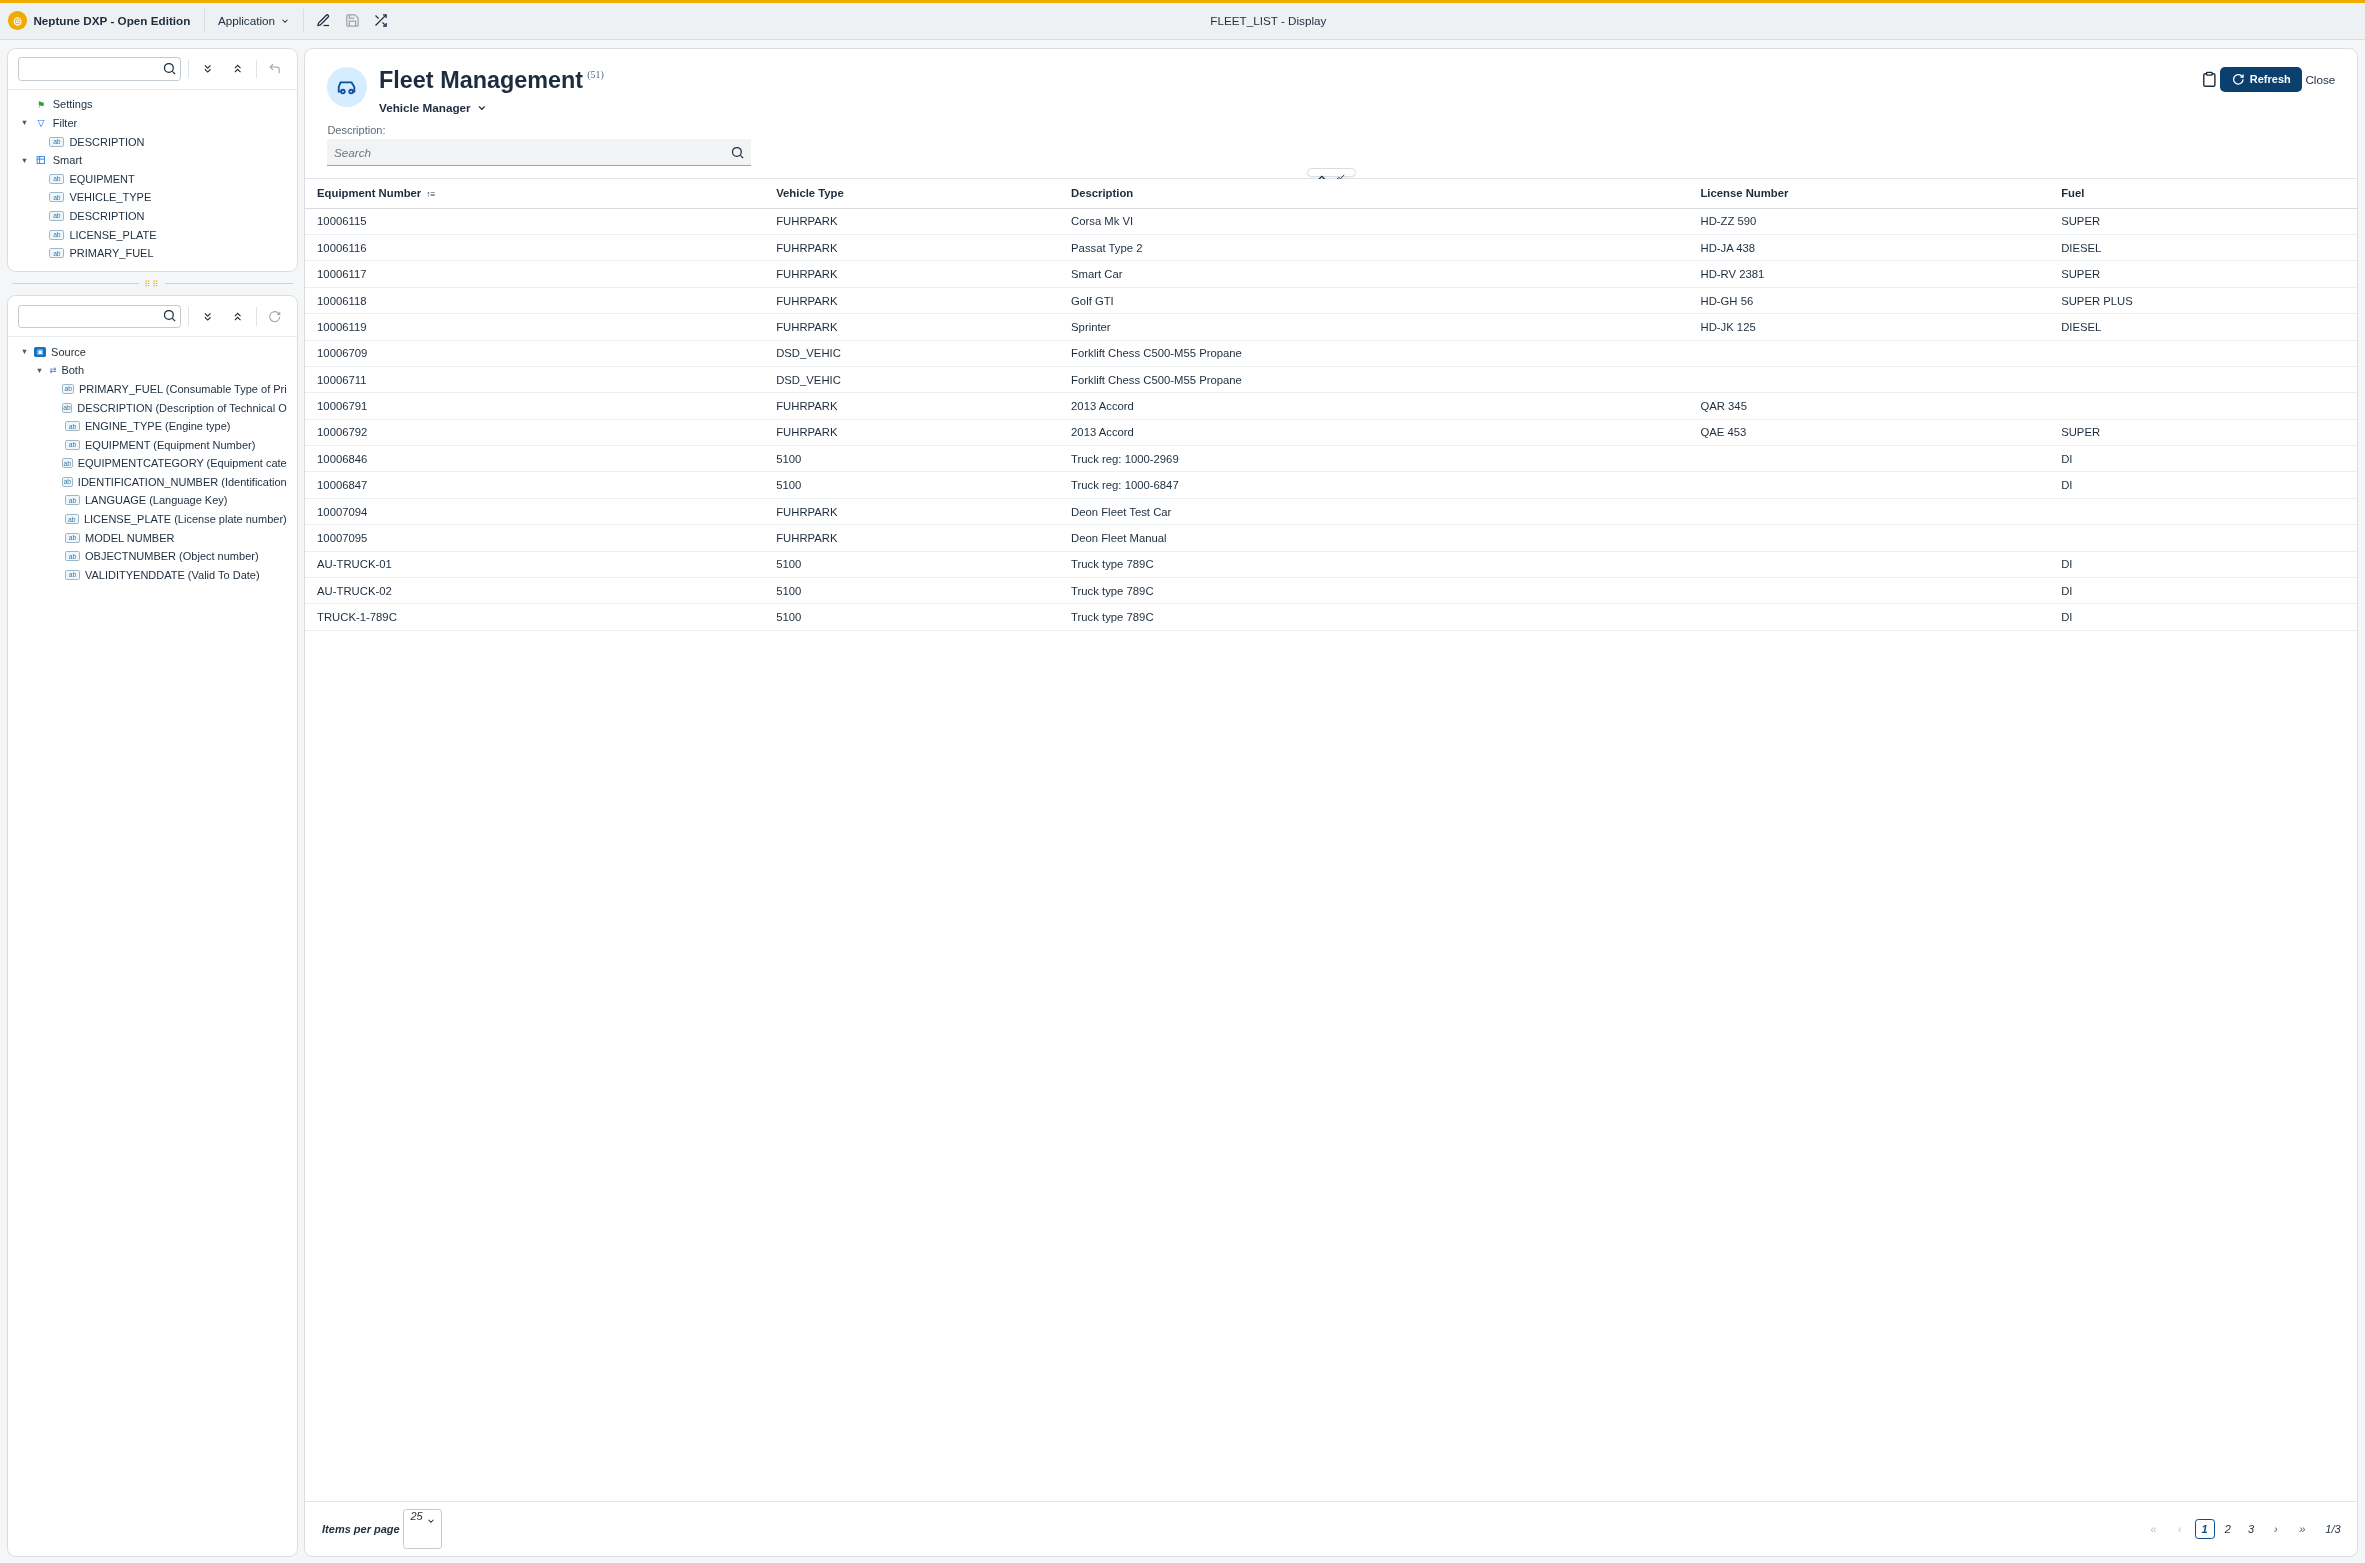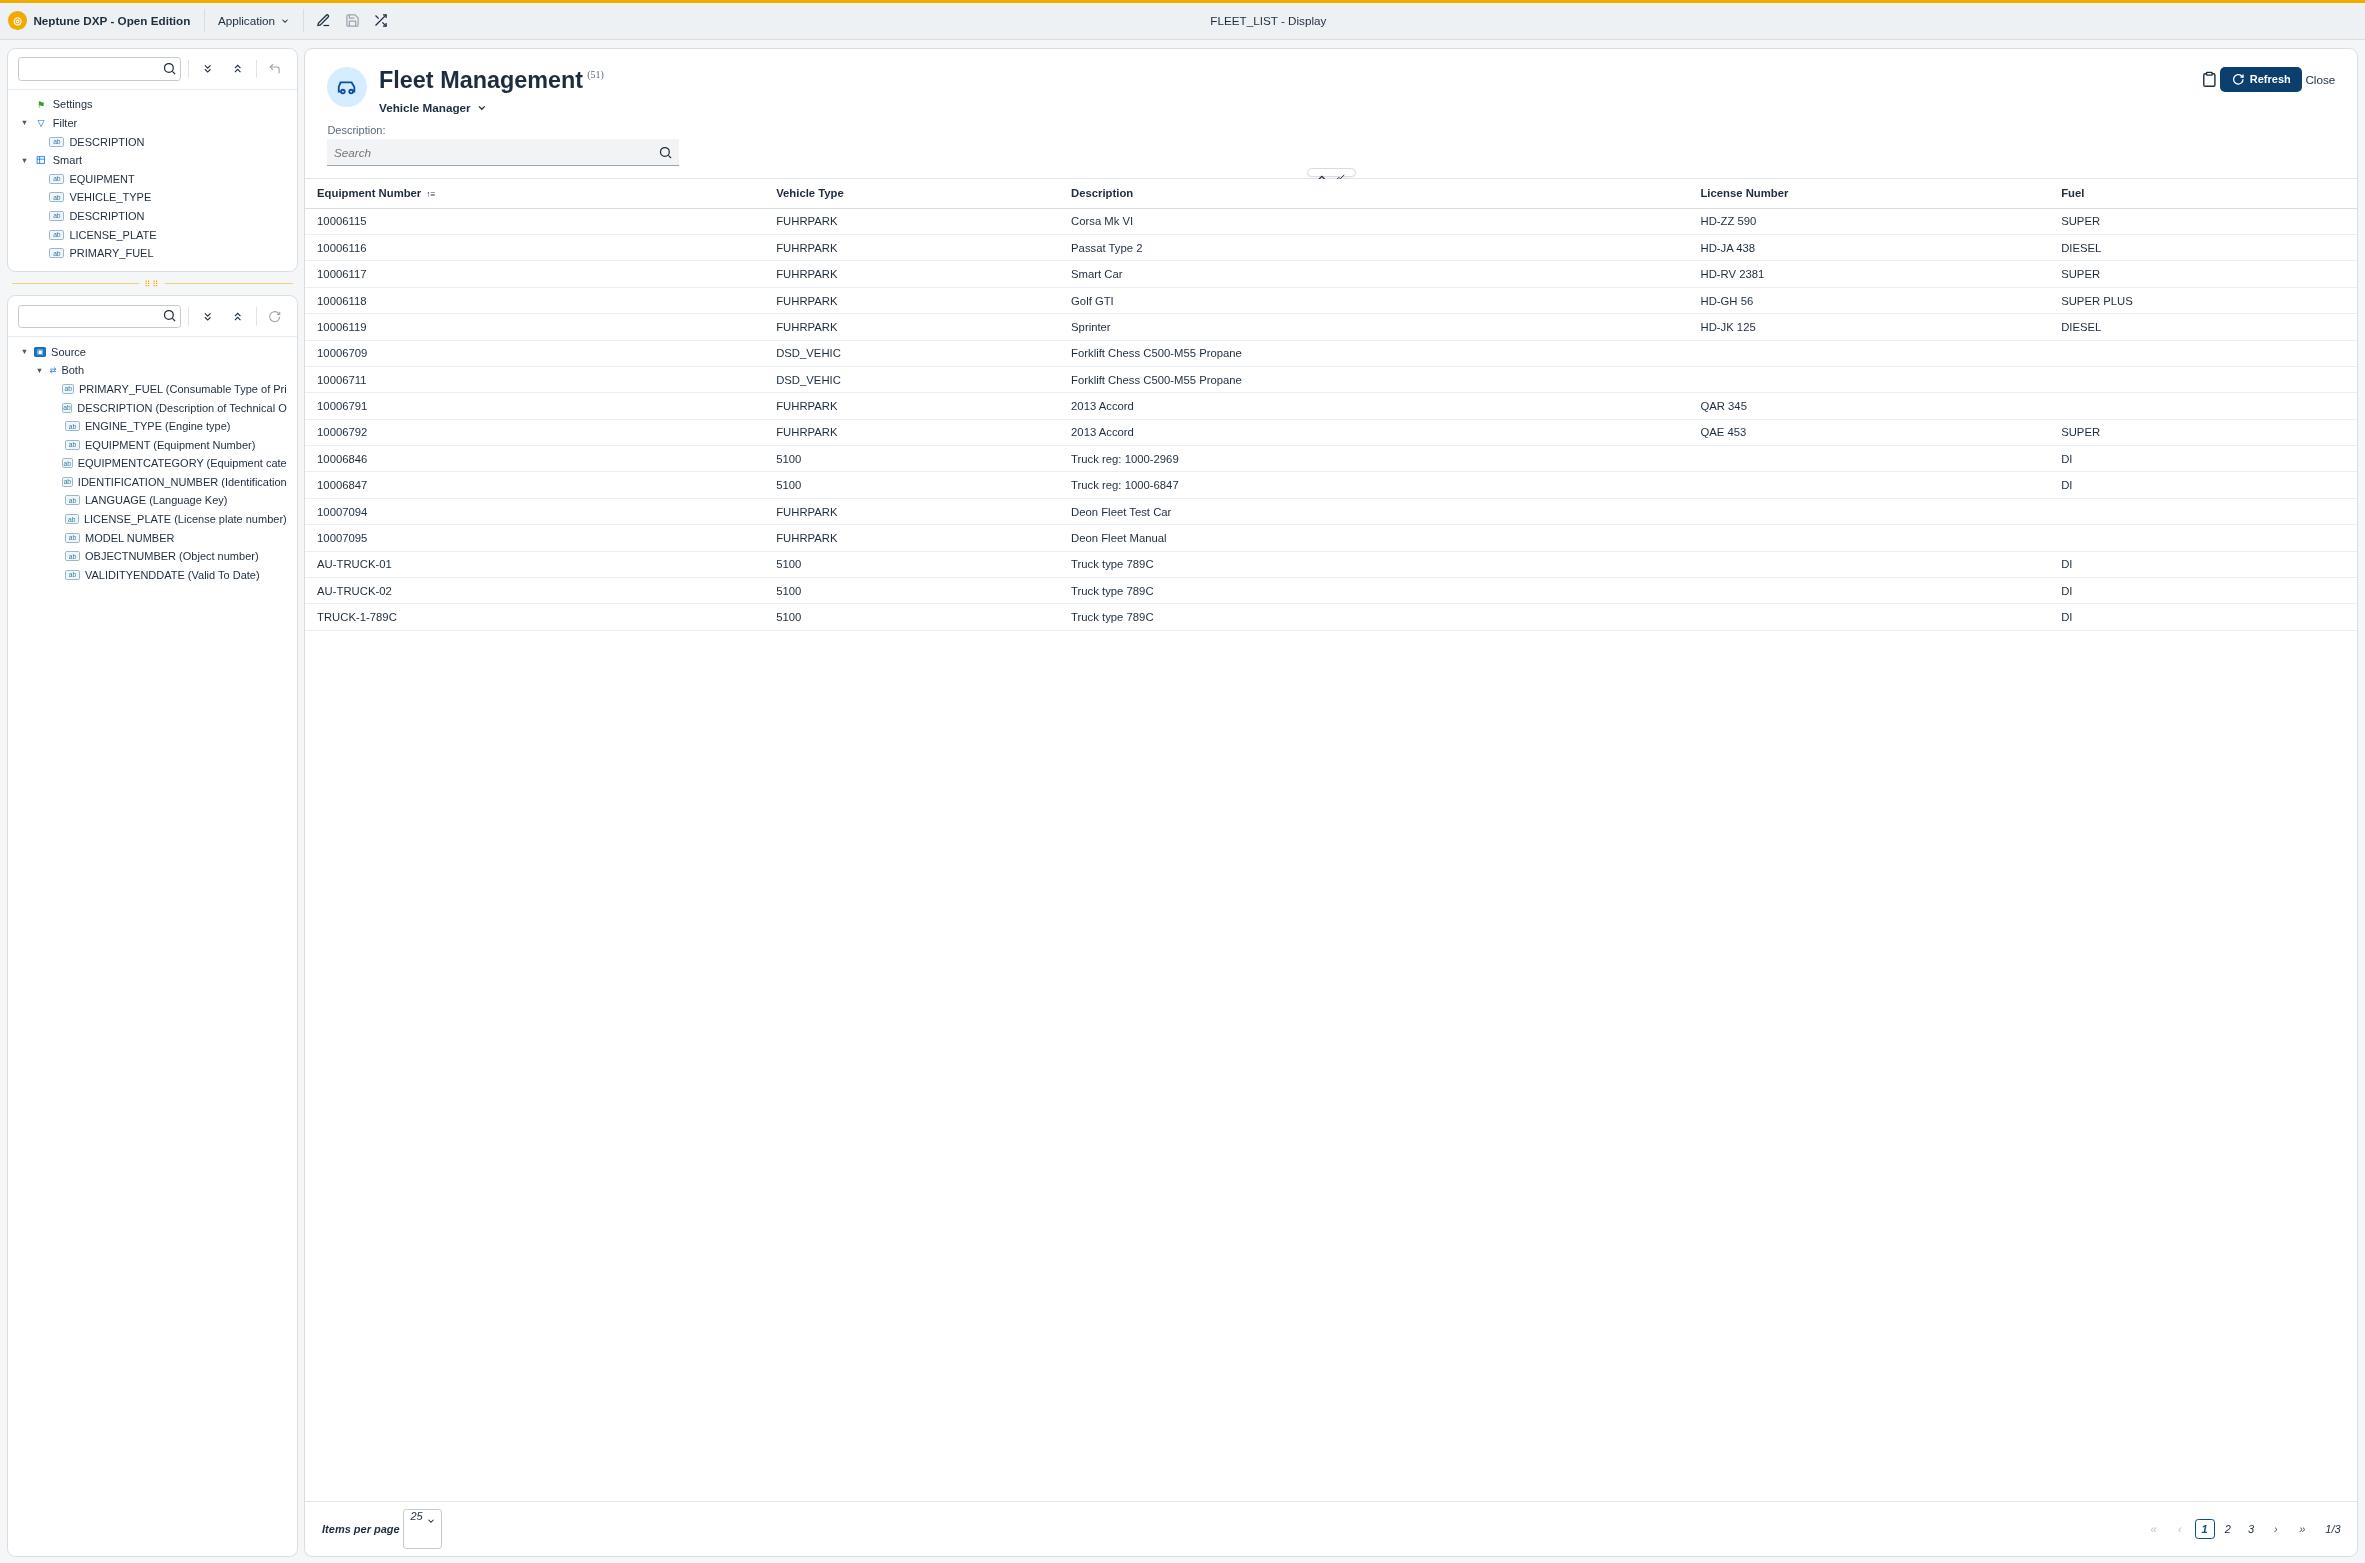--- a/index.html
+++ b/index.html
@@ -51,21 +51,21 @@
 .hdr-txt h1 { font-size:23.4px; font-weight:800; color:#1d2d3e; display:inline-block;}
 .hdr-txt .count { font-size:10px; color:#5a6a7a; vertical-align: top; margin-left:1px; position:relative; top:1.7px;font-family:Liberation Serif, serif;}
 .hdr-sub { margin-top:6.7px; display:flex; align-items:center; gap:5px; font-weight:600; color:#1d2d3e; font-size:11.7px;}
 .hdr-actions { margin-left:auto; display:flex; align-items:center; gap:3px;}
 .hdr-ghost { color:#1d2d3e; cursor:pointer; }
 .btn-refresh { background:#0a3f6e; color:#fff; border-radius:5px; padding:5.9px 11.7px; display:flex; align-items:center; gap:5px; font-weight:600; cursor:pointer; font-size:11px;}
 .btn-close { color:#1d2d3e; font-size:11.7px; cursor:pointer;}
 
 .filter-area { padding: 3.3px 22px 11.7px 22px; }
 .flabel { font-size:11px; color:#5a6a7a; margin-bottom:3.3px;}
-.fsearch { width:352px; height:27px; background:#f1f3f5; border-bottom:0.8px solid #9aa5af; display:flex; align-items:center; padding:0 6.7px; }
+.fsearch { width:424px; height:27px; background:#f1f3f5; border-bottom:0.8px solid #9aa5af; display:flex; align-items:center; padding:0 6.7px; }
 .fsearch input{ flex:1; border:0; background:transparent; outline:none; font-style:italic; color:#7a8894; font-size:11.7px;}
 
 .table-toggle { display:flex; justify-content:center; position:relative; height:0;}
 .table-toggle .bubble{ position:relative; top:-10px; display:flex; gap:6.7px; background:#fff; border:0.8px solid #d9dde1; border-radius:13.4px; padding:3.3px 8.4px; box-shadow:0 0.8px 1.7px rgba(0,0,0,.06);}
 .table-toggle .ic{cursor:pointer; color:#1d2d3e;}
 
 .grid-wrap { flex:1; overflow:auto; border-top:0.8px solid #e1e5e9; }
 table.grid { width:100%; border-collapse:collapse; font-size:11.3px;}
 table.grid th { text-align:left; font-weight:700; padding:8.4px 11.7px; border-bottom:0.8px solid #d9dde1; color:#1d2d3e; white-space:nowrap; background:#fff; position:sticky; top:0;}
 table.grid td { padding:6.7px 11.7px; border-bottom:0.8px solid #eceff2; color:#1d2d3e;}

